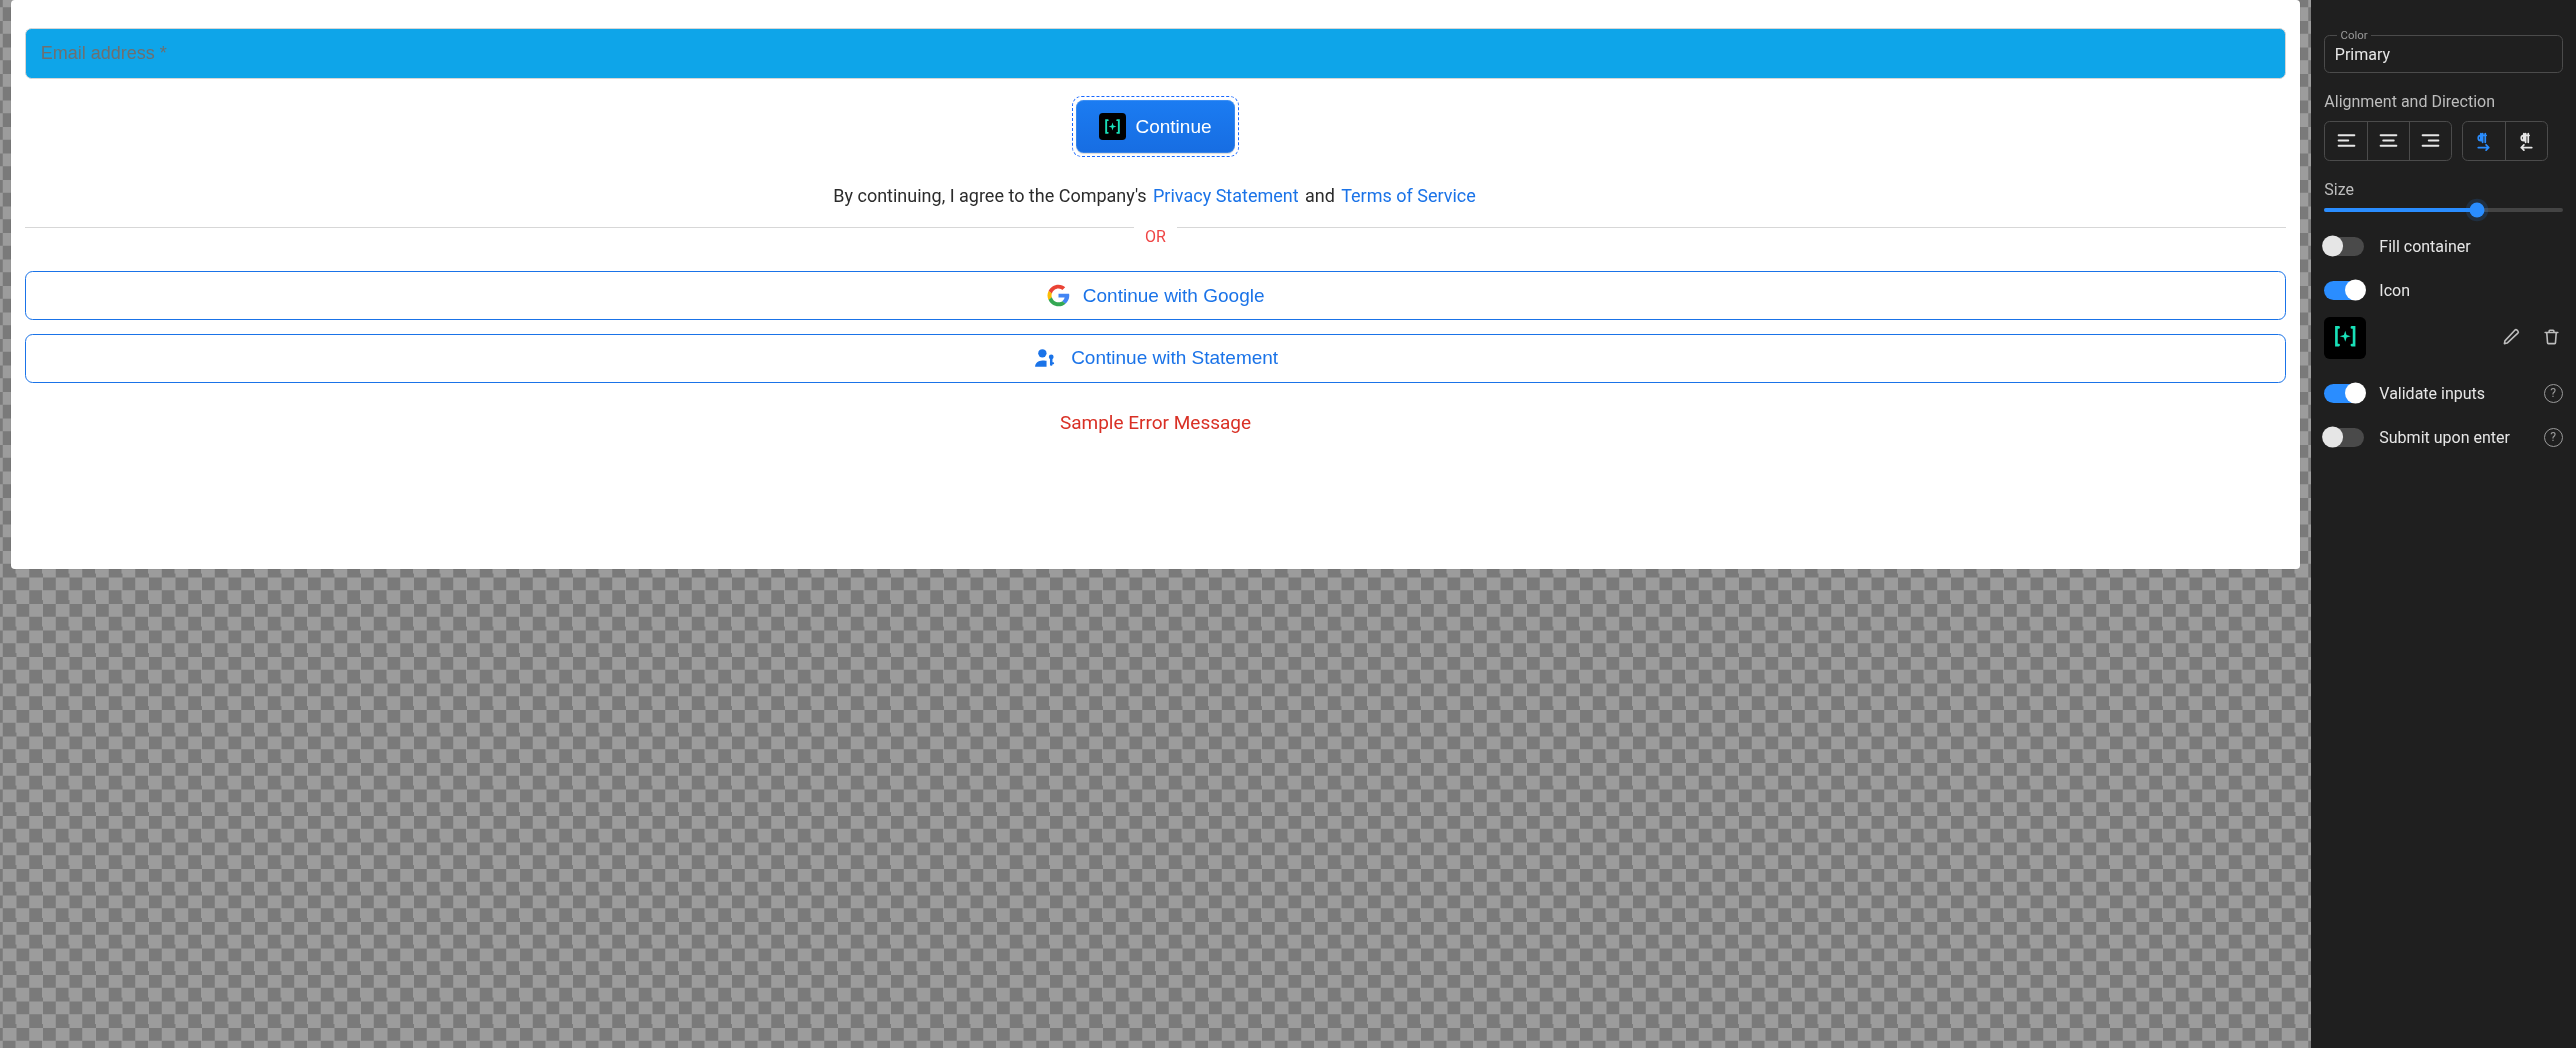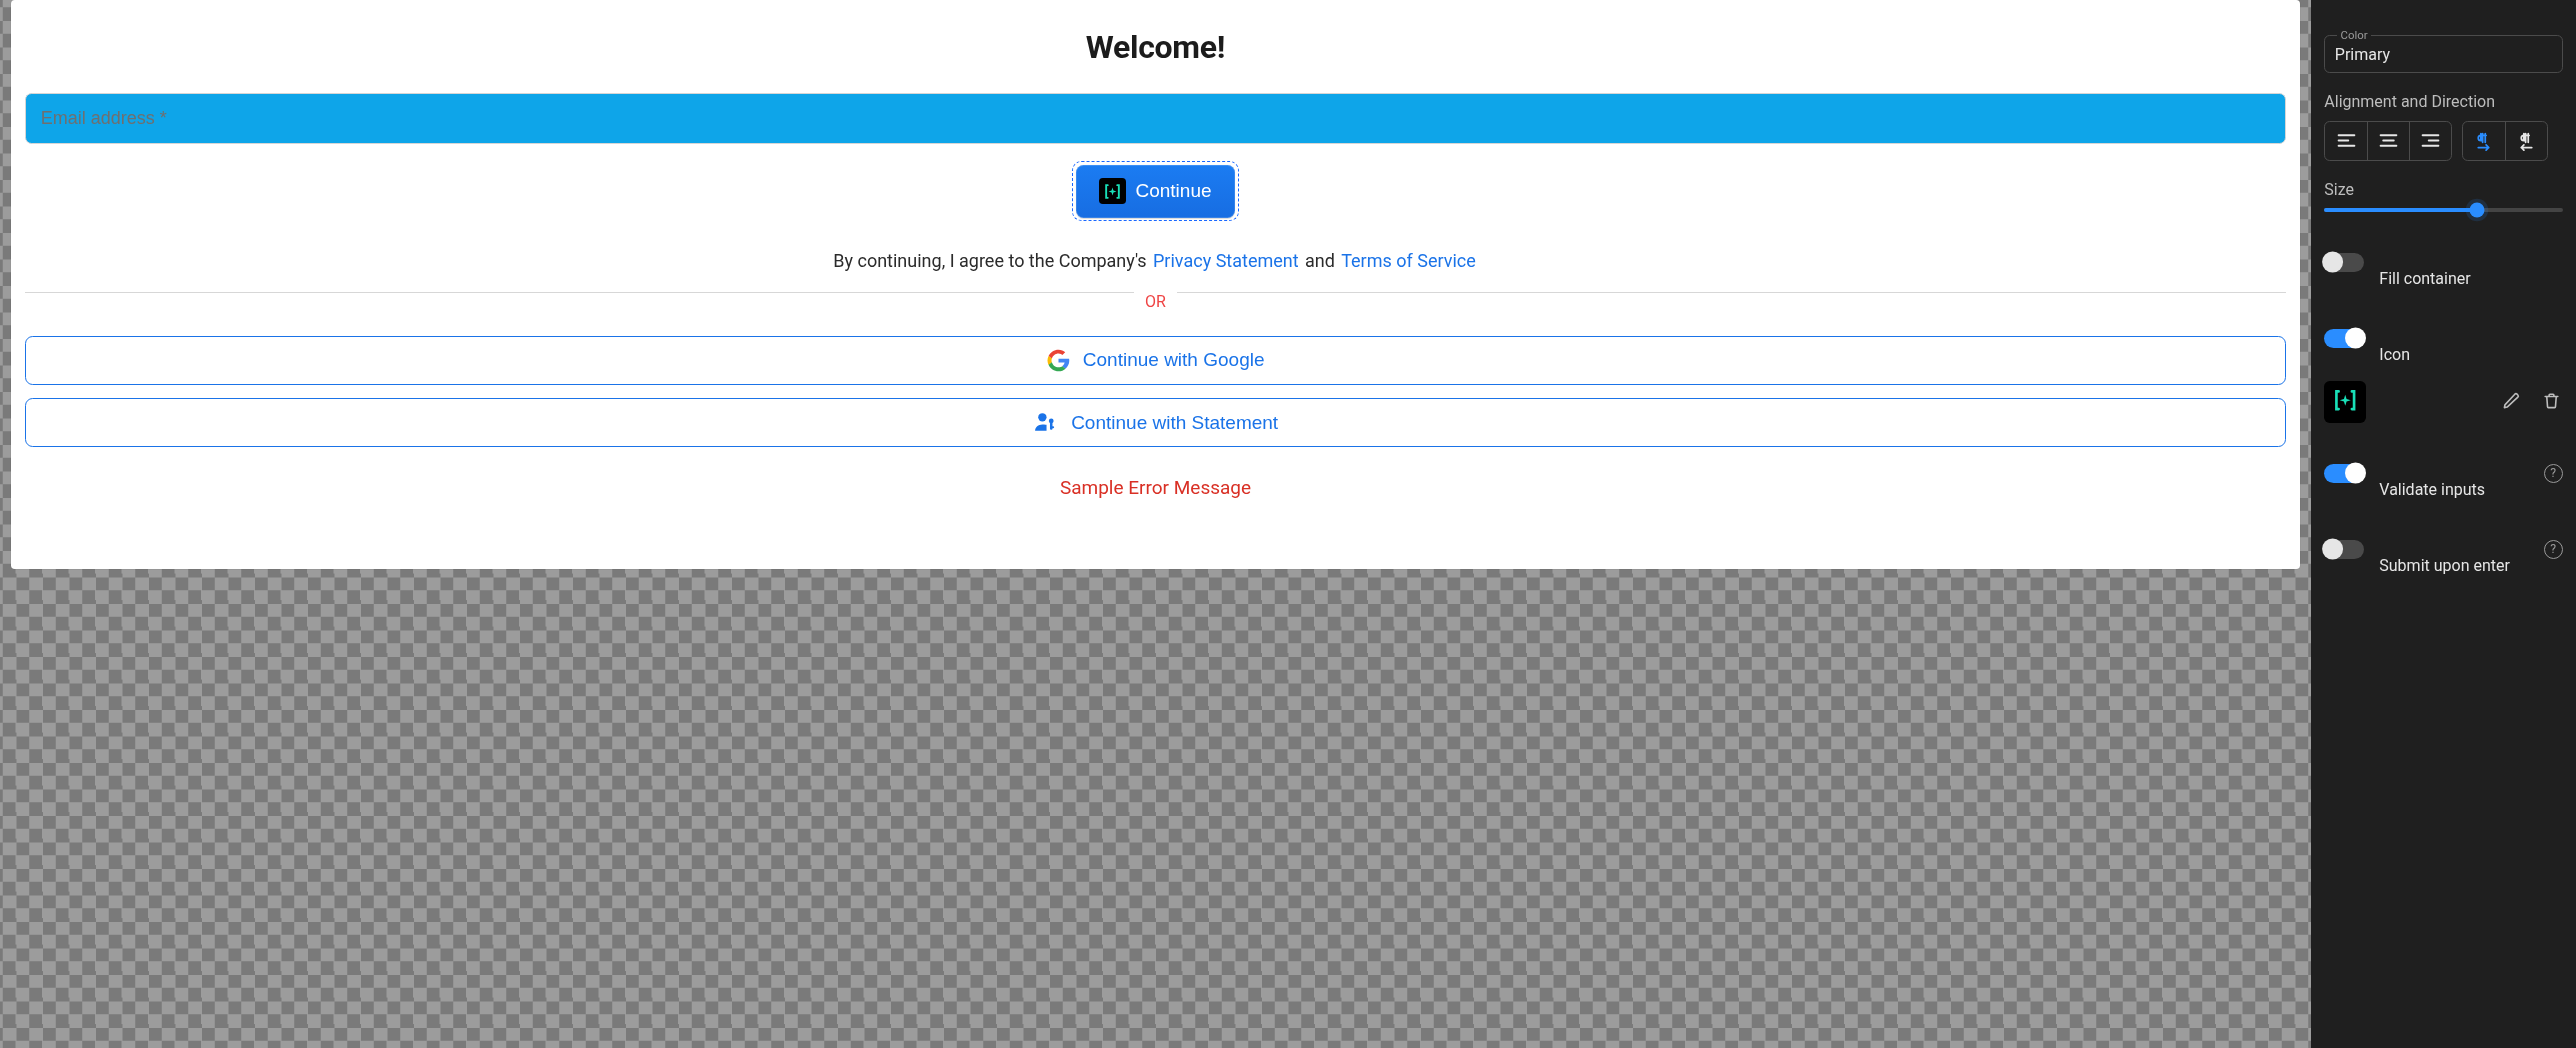--- a/index.html
+++ b/index.html
@@ -240,29 +240,28 @@
     display:flex; align-items:center; justify-content:center;
     cursor:pointer; color:#bdbdbd;
   }
 
   .help-circle {
     width:19px;height:19px;border:1.4px solid #9a9a9a;border-radius:50%;
     display:flex;align-items:center;justify-content:center;
     font-size:12.3px;color:#9a9a9a;
     margin-left:auto;
   }
-  .toggle-row .label { color:#e6e6e6; font-size:16px;margin-top:32px; }
+  .toggle-row .label { color:#e6e6e6; font-size:16px; }
 </style>
 </head>
 <body>
 
 <div class="canvas-area">
   <div class="page-card">
 
-    <h1 class="welcome-title">Welcome!</h1>
 
     <input class="email-input" type="text" placeholder="Email address *" style="">
 
     <div class="continue-wrap">
       <button class="continue-btn">
         <span class="bracket-badge">
           <svg width="19" height="19" viewBox="0 0 24 24" fill="none">
             <path d="M6 4 H4 V20 H6" stroke="#19e0b8" stroke-width="2.4" stroke-linecap="round"></path>
             <path d="M18 4 H20 V20 H18" stroke="#19e0b8" stroke-width="2.4" stroke-linecap="round"></path>
             <path d="M12 7 L13.2 10.8 L17 12 L13.2 13.2 L12 17 L10.8 13.2 L7 12 L10.8 10.8 Z" fill="#19e0b8"></path>

